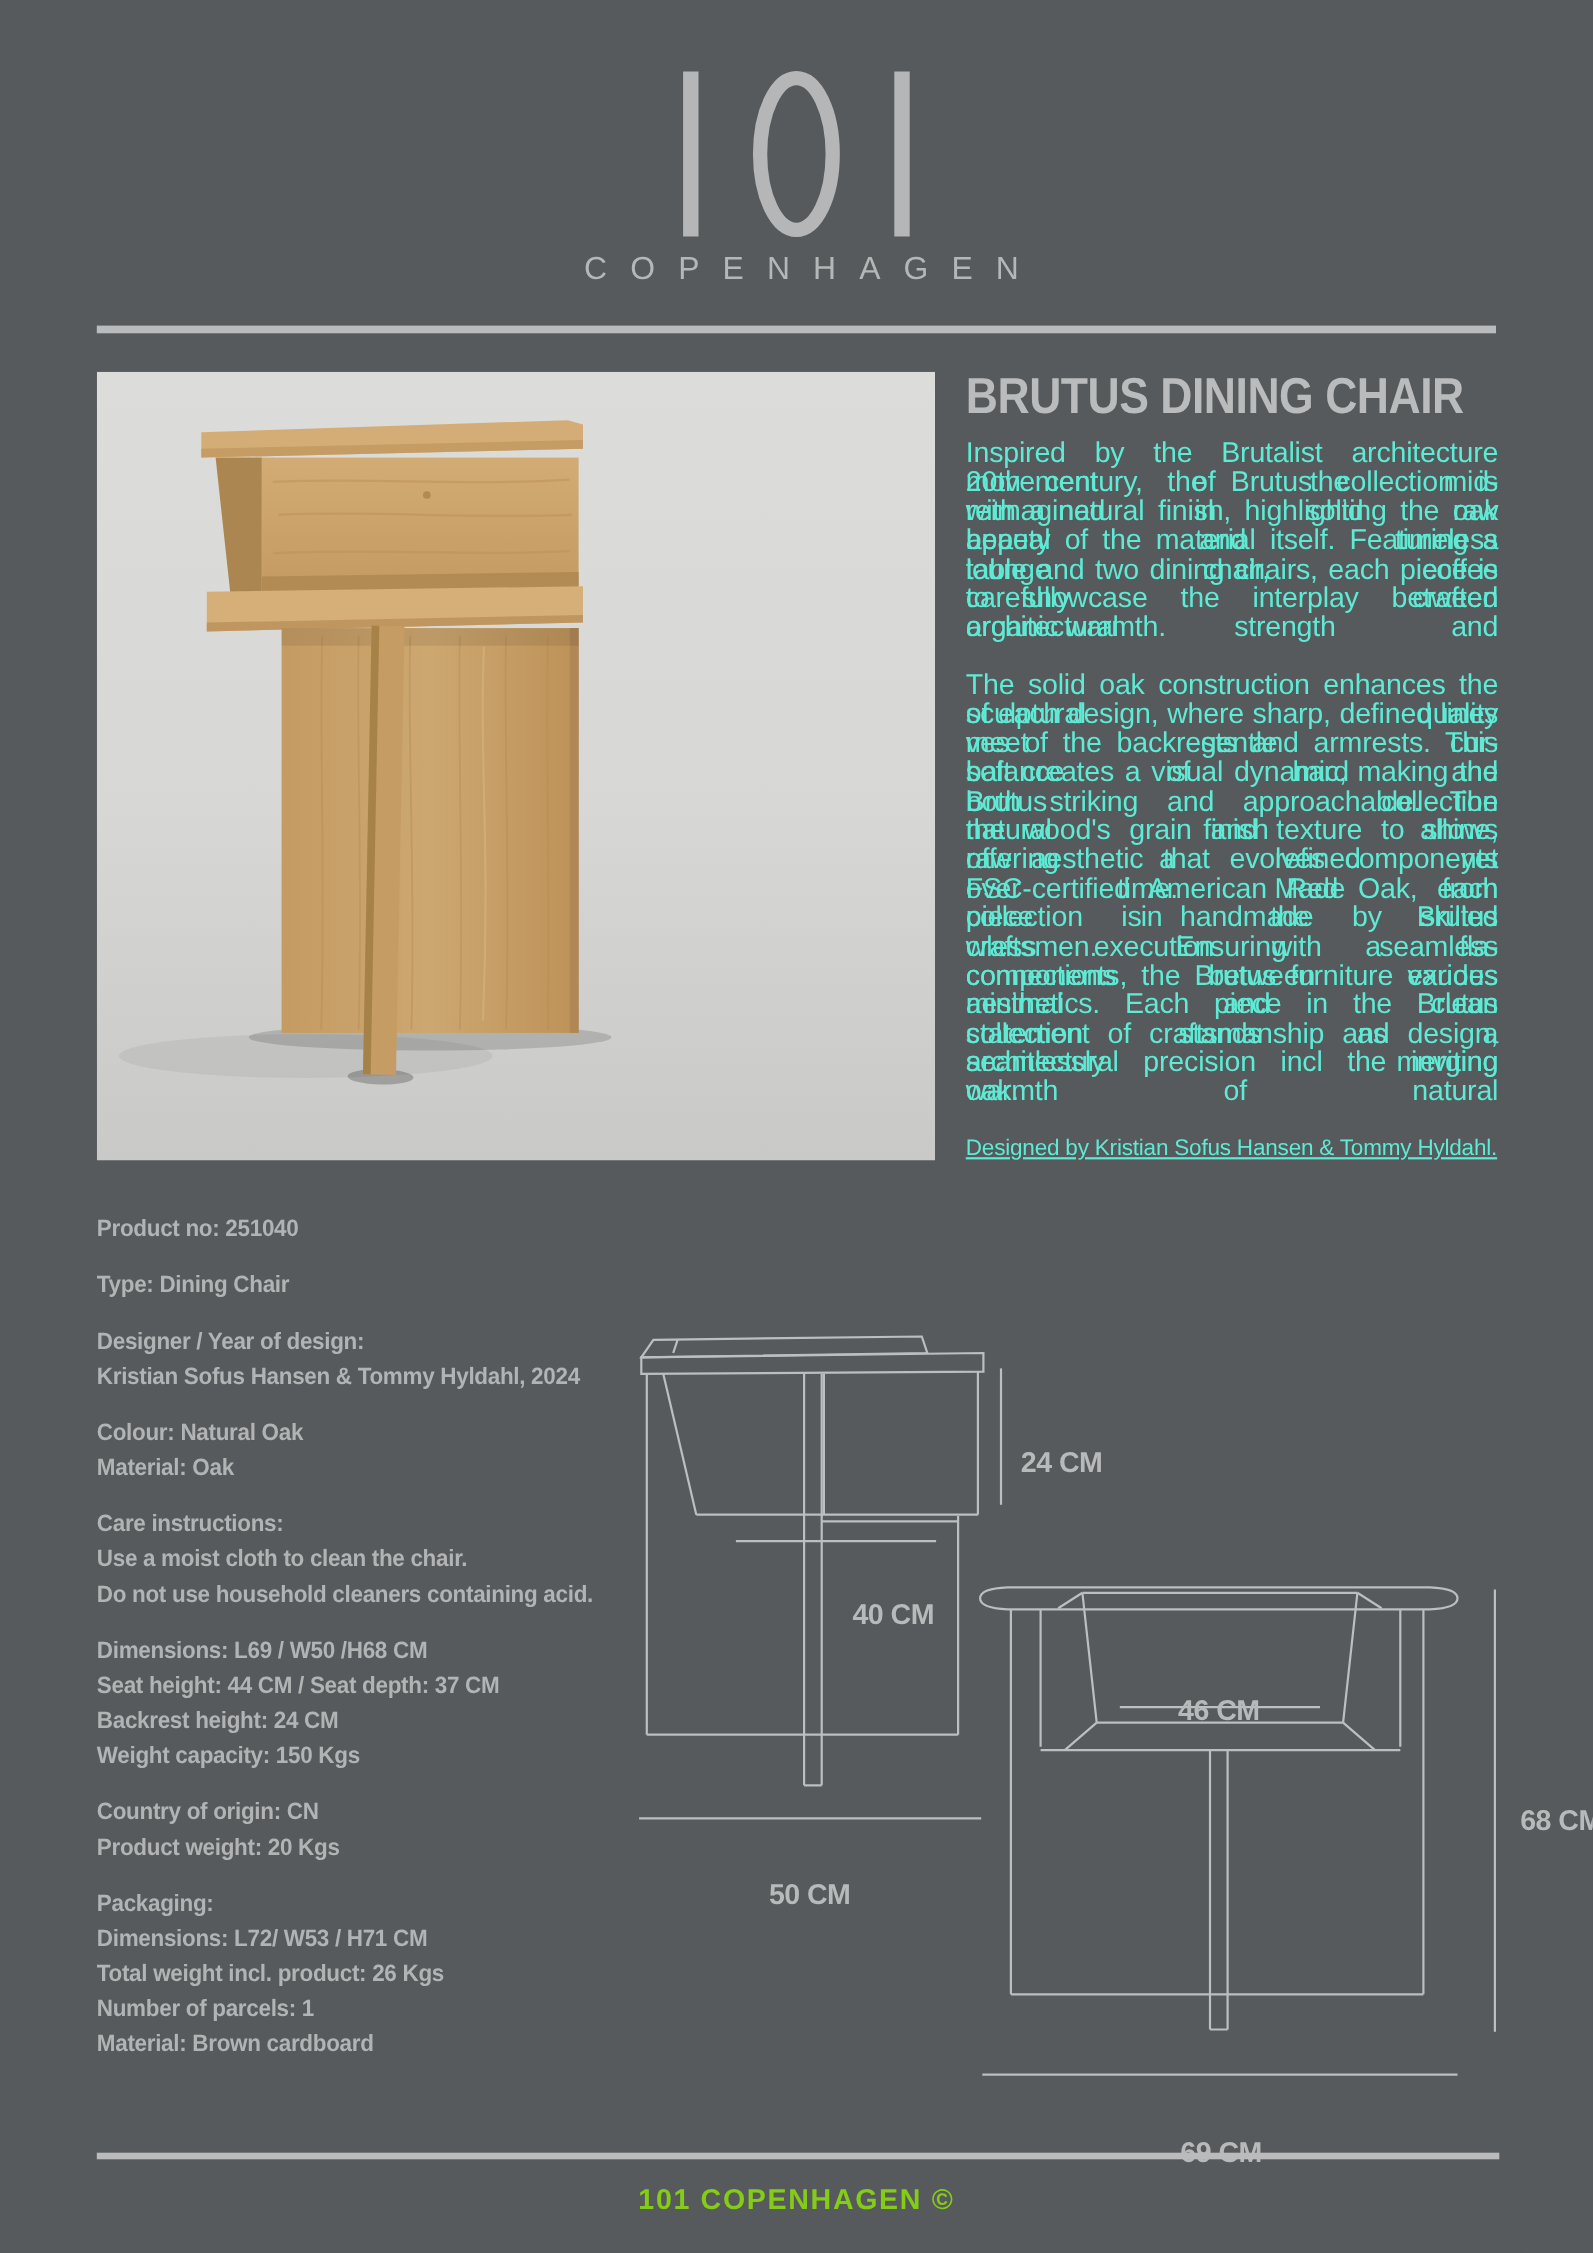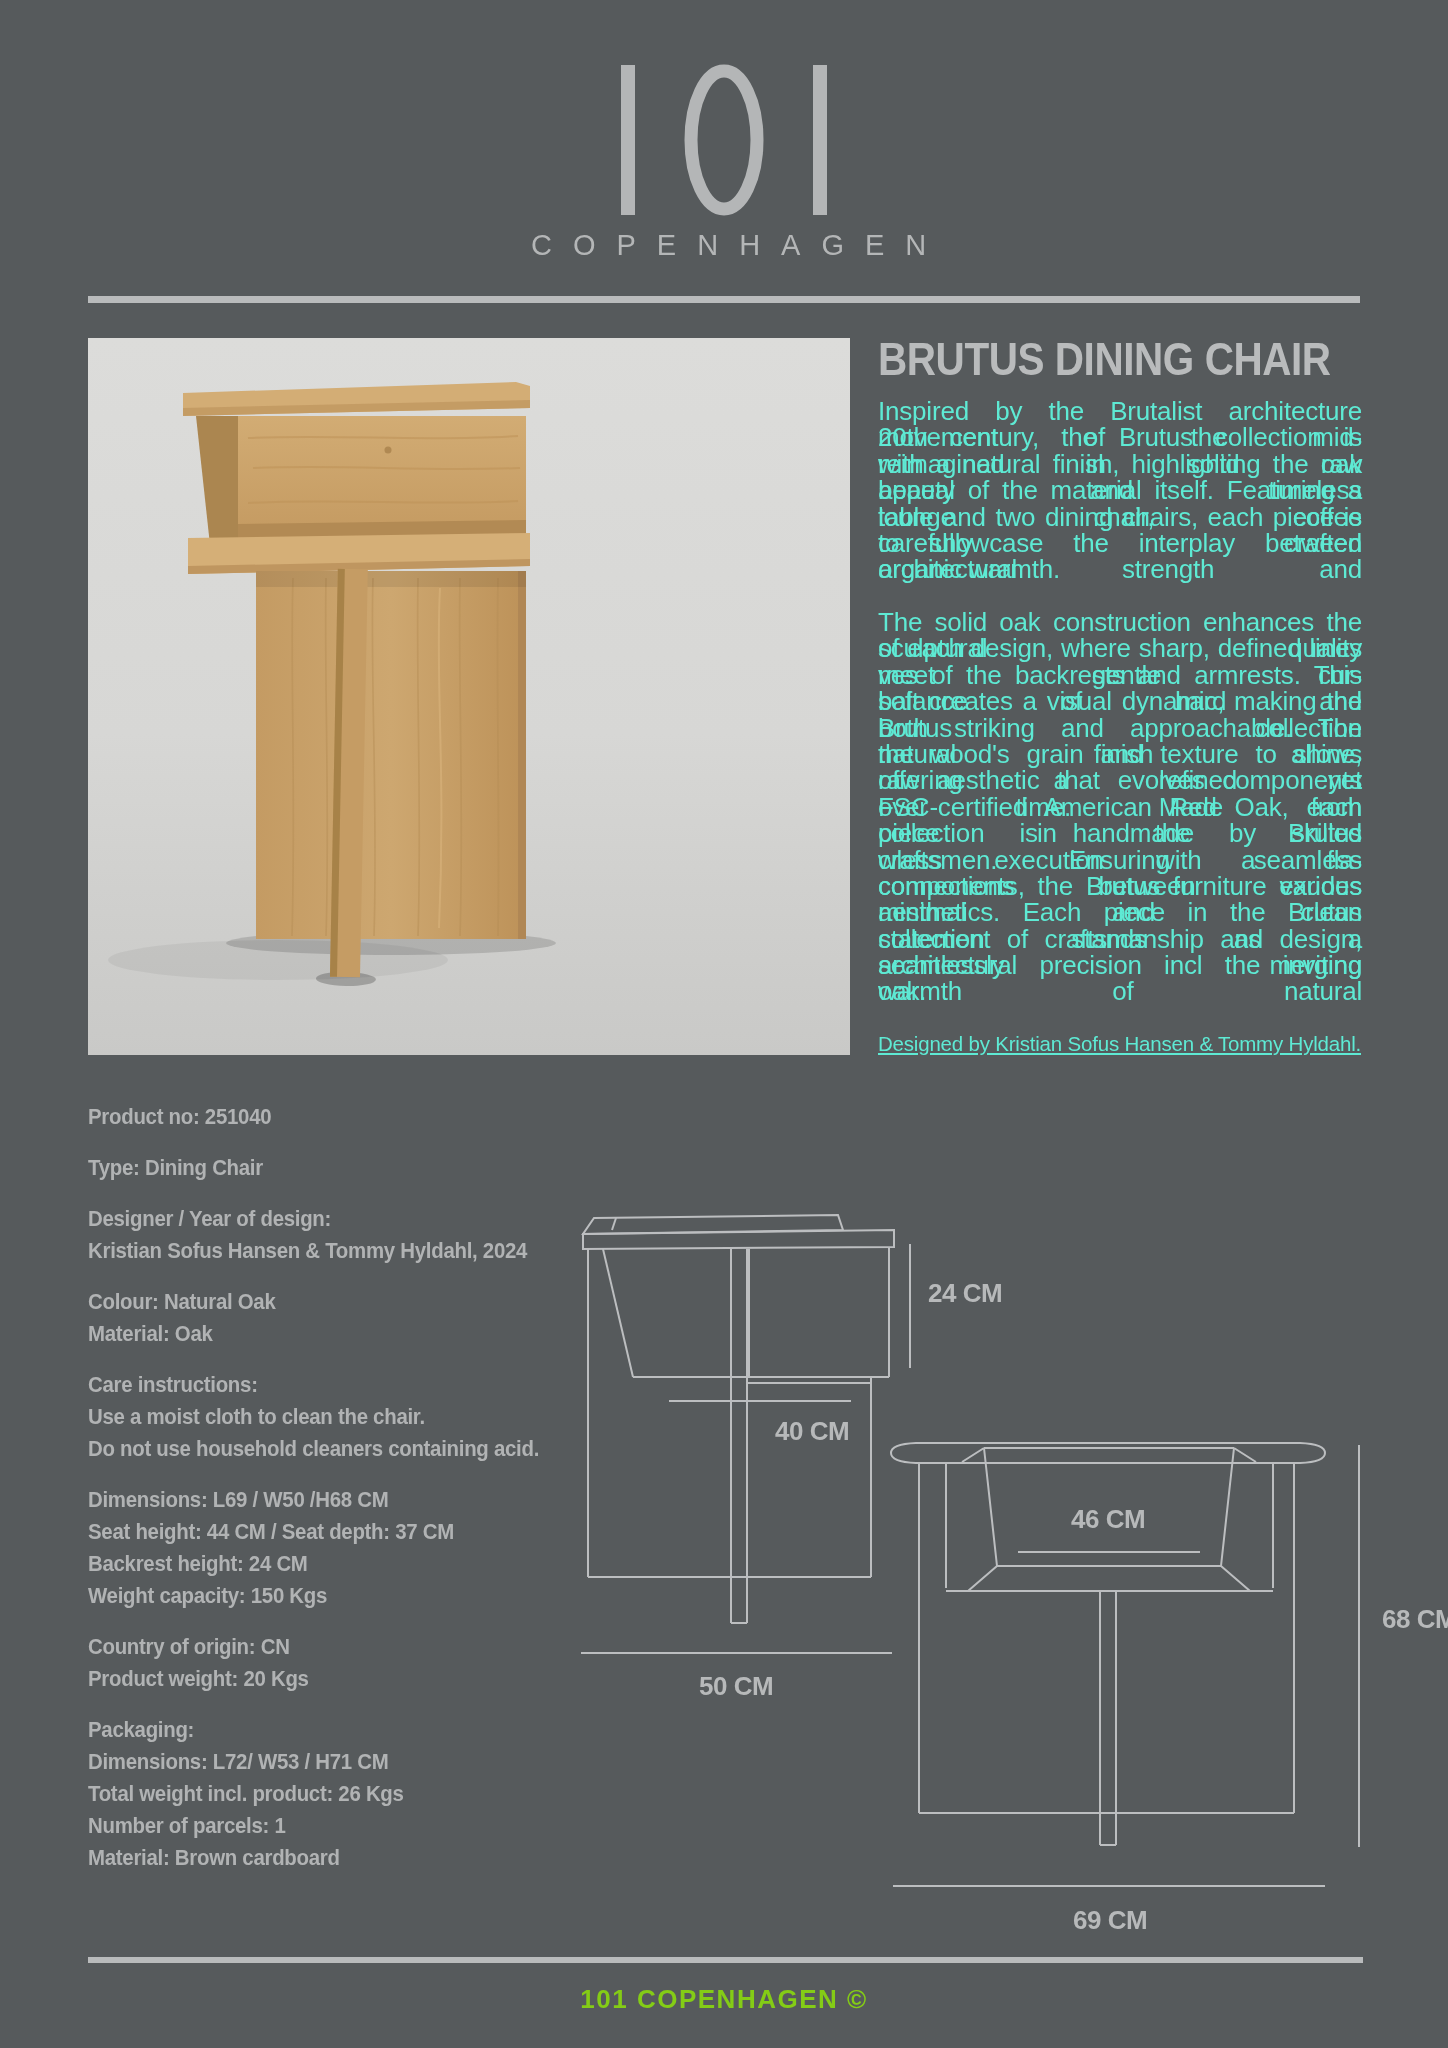--- a/index.html
+++ b/index.html
@@ -30,21 +30,21 @@
     font-size:20.5px;color:#5eead4;letter-spacing:-0.2px;line-height:26.4px;text-decoration:underline;
   }
   .spec-wrap{transform:scaleX(0.95);transform-origin:left top;}
   .spec-group{margin-bottom:19px;}
   .spec-line{
     font-size:21.5px;font-weight:bold;color:#b1b3b4;
     letter-spacing:-0.3px;line-height:32px;height:32px;white-space:nowrap;
   }
   .dim-label{
     font-size:26px;font-weight:bold;color:#b7b9ba;
-    letter-spacing:-0.5px;white-space:nowrap;line-height:1;
+    letter-spacing:-0.5px;white-space:nowrap;line-height:1;margin-top:36px;
   }
   .footer-text{
     width:1448px;text-align:center;
     font-size:26px;font-weight:bold;color:#84cc16;
     letter-spacing:1.5px;
   }
   svg .ln{stroke:#bcbec0;stroke-width:2;fill:none;stroke-linecap:butt;}
   .sr{position:absolute;width:1px;height:1px;overflow:hidden;opacity:0;pointer-events:none;}
 </style>
 </head>

